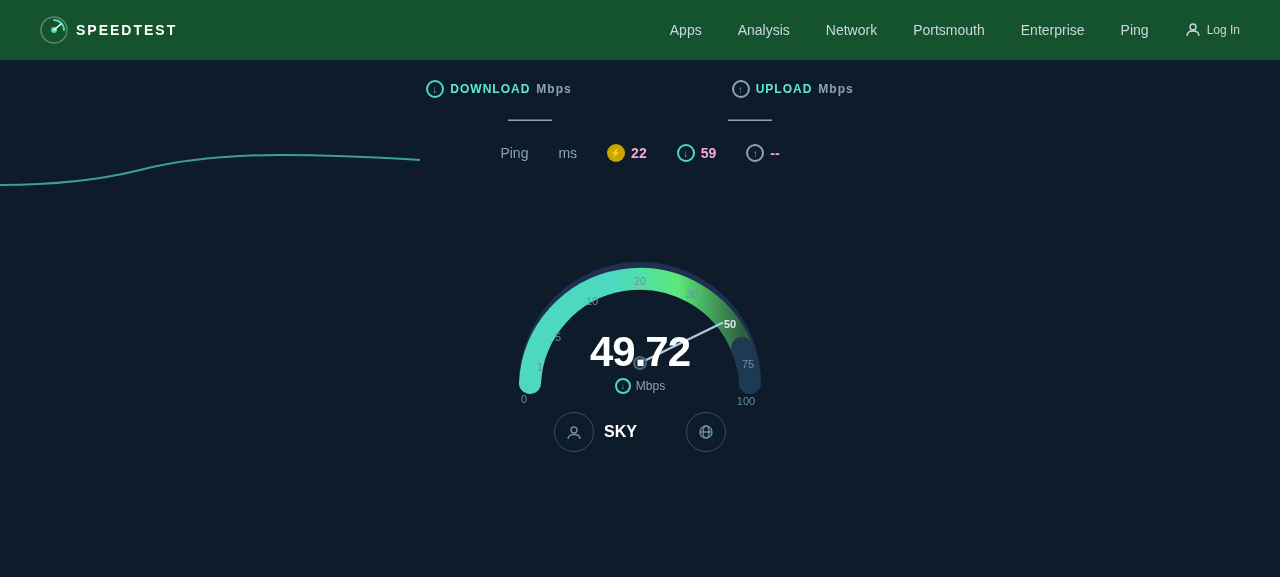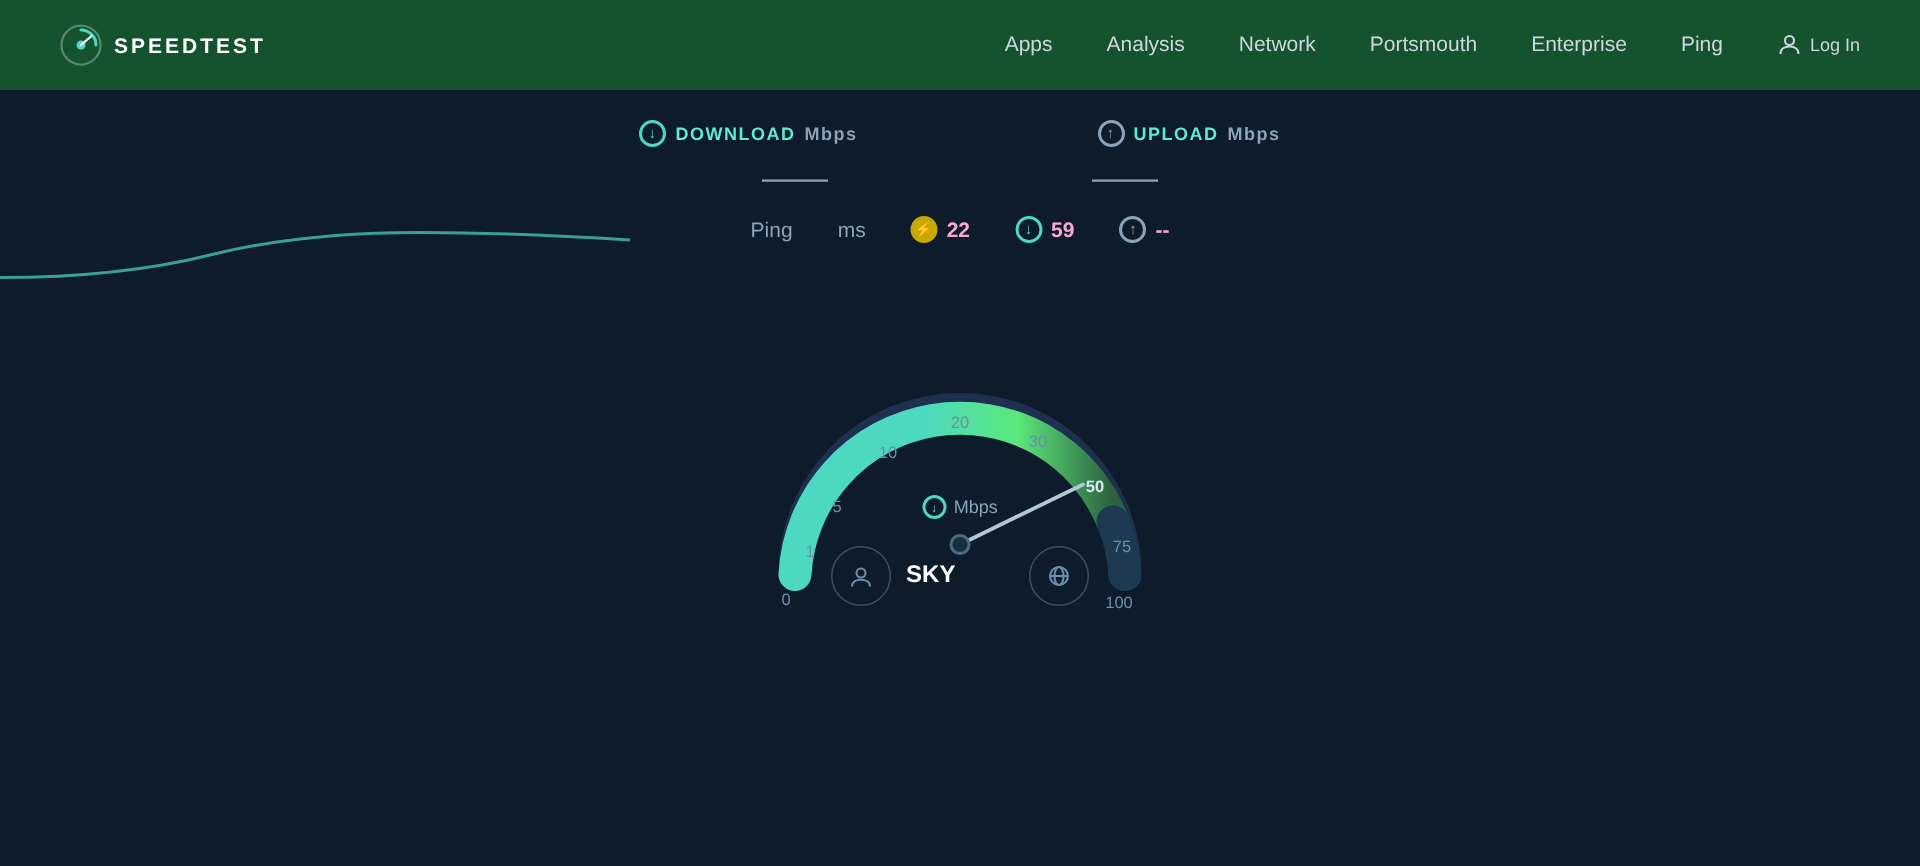--- a/index.html
+++ b/index.html
@@ -355,20 +355,21 @@
 
       <text x="246" y="212" fill="#6a8fa8" font-size="11" text-anchor="middle">100</text>
 
       <line x1="140" y1="170" x2="222" y2="130" stroke="#b0c8d8" stroke-width="2.5" stroke-linecap="round"></line>
 
       <circle cx="140" cy="170" r="6" fill="#1a2d3f" stroke="#4a6a80" stroke-width="2"></circle>
     </svg>
   </div>
 
   <div class="speed-number">
+    <div class="speed-big">49.72</div>
     <div class="speed-mbps-row">
       <div class="mbps-icon">↓</div>
       <span class="mbps-label">Mbps</span>
     </div>
   </div>
 
   <div class="provider-row">
     <div class="provider-item">
       <div class="provider-icon-circle">
         <svg width="18" height="18" viewBox="0 0 18 18" fill="none">

